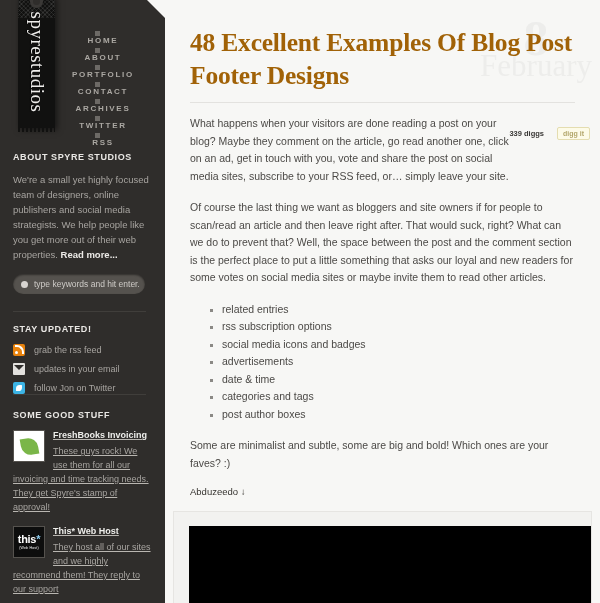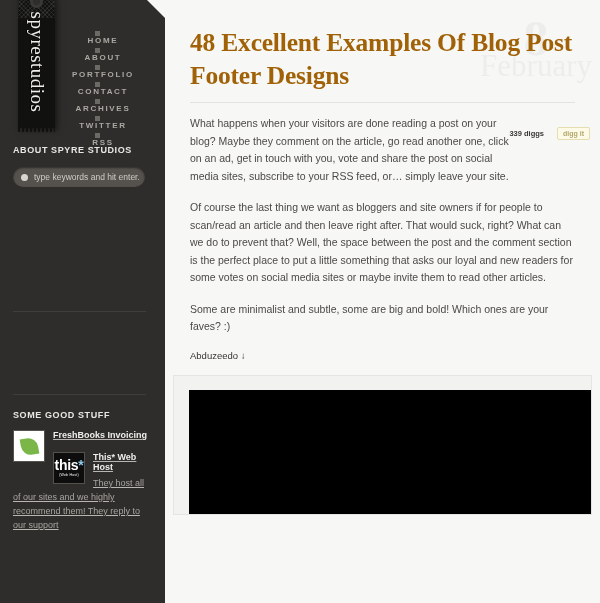--- a/index.html
+++ b/index.html
@@ -134,21 +134,21 @@
   .thumb-fresh::after {
     content:""; position:absolute; left:7px; top:7px; width:17px; height:17px;
     background:#7ab648; border-radius: 0 60% 0 60%;
     transform: rotate(-10deg);
   }
   .thumb-host {
     background: #0d0d0d; color: #fff; text-align: center;
     display: flex; flex-direction: column; align-items: center; justify-content: center;
     line-height: 1;
   }
-  .thumb-host .t1 { font-size: 14px; font-weight: bold; letter-spacing: -.3px; }
+  .thumb-host .t1 { font-size: 11px; font-weight: bold; letter-spacing: -.3px; }
   .thumb-host .t1 i { color:#8ecdf0; font-style: normal; }
   .thumb-host .t2 { font-size: 3.5px; margin-top: 2px; letter-spacing: .2px; }
   .stuff-title { font-size: 9px; font-weight: bold; color: #ededea; margin-bottom: 4px; }
   .stuff-desc { font-size: 9px; line-height: 14px; color: #a7a4a0; }
 
   
   #main { position: absolute; left: 165px; top: 0; width: 435px; height: 603px; background: #f7f7f5; }
 
   .datestamp {
     position: absolute; right: 8px; top: 18px;
@@ -250,39 +250,58 @@
         <div class="nav-item">
           <span class="nav-bullet"></span>
           <span class="nav-label">TWITTER</span>
         </div>
         <div class="nav-item">
           <span class="nav-bullet"></span>
           <span class="nav-label">RSS</span>
         </div>
       </div>
 
-      <div class="side-block" style="top:145px;">
+      <div class="side-block" style="top:152px;">
         <div class="side-h">ABOUT SPYRE STUDIOS</div>
+        <div class="side-p">
+          <span>We're a small yet highly focused team of designers, online publishers and social media strategists. We help people like you get more out of their web properties. </span><a href="#">Read more...</a>
+        </div>
         <div class="searchbox">
           <span class="search-dot"></span>
           <input class="search-input" type="text" placeholder="type keywords and hit enter..." style="">
         </div>
       </div>
 
       <div class="divider" style="top:311px;"></div>
 
+      <div class="side-block" style="top:324px;">
+        <div class="side-h">STAY UPDATED!</div>
+        <div class="su-item">
+          <span class="su-ico ico-rss"></span>
+          <span class="su-label">grab the rss feed</span>
+        </div>
+        <div class="su-item">
+          <span class="su-ico ico-mail"></span>
+          <span class="su-label">updates in your email</span>
+        </div>
+        <div class="su-item">
+          <span class="su-ico ico-tw"></span>
+          <span class="su-label">follow Jon on Twitter</span>
+        </div>
+      </div>
 
       <div class="divider" style="top:394px;"></div>
 
       <div class="side-block" style="top:410px;">
         <div class="side-h">SOME GOOD STUFF</div>
 
         <div class="stuff-item">
           <div class="stuff-thumb thumb-fresh"></div>
           <div class="stuff-title">FreshBooks Invoicing</div>
+          <div class="stuff-desc">These guys rock! We use them for all our invoicing and time tracking needs. They get Spyre's stamp of approval!</div>
         </div>
 
         <div class="stuff-item">
           <div class="stuff-thumb thumb-host">
             <span class="t1"><span>this</span><i>*</i></span>
             <span class="t2">(Web Host)</span>
           </div>
           <div class="stuff-title">This* Web Host</div>
           <div class="stuff-desc">They host all of our sites and we highly recommend them! They reply to our support</div>
         </div>
@@ -304,20 +323,29 @@
     <div class="rule"></div>
 
     <div class="digg">
       <span class="digg-count">339 diggs</span>
       <span class="digg-btn">digg it</span>
     </div>
 
     <div class="post-body">
       <p class="short">What happens when your visitors are done reading a post on your blog? Maybe they comment on the article, go read another one, click on an ad, get in touch with you, vote and share the post on social media sites, subscribe to your RSS feed, or… simply leave your site.</p>
       <p>Of course the last thing we want as bloggers and site owners if for people to scan/read an article and then leave right after. That would suck, right? What can we do to prevent that? Well, the space between the post and the comment section is the perfect place to put a little something that asks our loyal and new readers for some votes on social media sites or maybe invite them to read other articles.</p>
+      <ul>
+        <li>related entries</li>
+        <li>rss subscription options</li>
+        <li>social media icons and badges</li>
+        <li>advertisements</li>
+        <li>date &amp; time</li>
+        <li>categories and tags</li>
+        <li>post author boxes</li>
+      </ul>
       <p>Some are minimalist and subtle, some are big and bold! Which ones are your faves? :)</p>
     </div>
 
     <div class="source-link">Abduzeedo ↓</div>
 
     <div class="similar-outer">
       <div class="similar-box">
         
         
         

